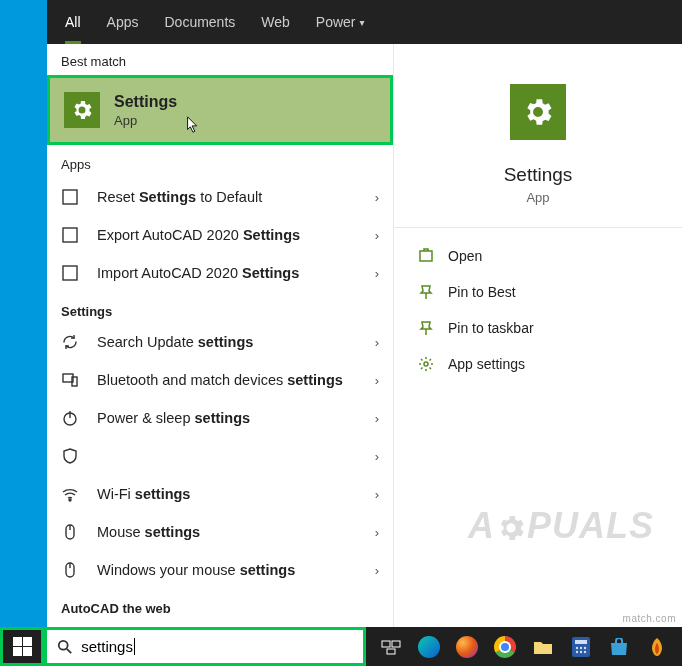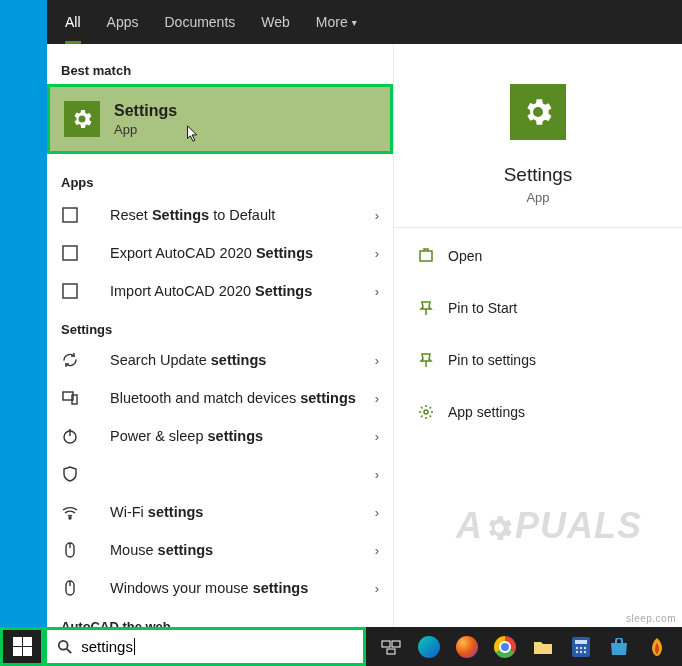--- a/index.html
+++ b/index.html
@@ -7,44 +7,44 @@
   .left-stripe { position: absolute; left: 0; top: 0; width: 47px; height: 100%; background: #0099dd; }
   .panel { position: absolute; left: 47px; top: 0; width: 635px; height: 627px; background: #fff; display: flex; flex-direction: column; border-radius: 23px; }
   .tabs { background: #222; height: 44px; display: flex; align-items: center; padding: 0 18px; gap: 26px; color: #ccc; font-size: 14px; }
   .tab { height: 44px; display: flex; align-items: center; cursor: pointer; color: #ccc; position: relative; }
   .tab.active { color: #fff; }
   .tab.active::after { content:""; position:absolute; bottom:0; left:0; right:0; height:3px; background:#5a8a22; }
   .tab .chev { margin-left:4px; font-size:10px;}
   .body { flex:1; display:flex; overflow:hidden;}
   .leftcol { width: 347px; background:#fff; border-right:1px solid #e8e8e8; overflow-y:auto; padding-bottom:6px;}
   .rightcol { flex:1; background:#fff; display:flex; flex-direction:column; align-items:stretch;}
-  .section-label { font-size:13px; font-weight:700; color:#222; padding:19px 14px 6px 14px;}
+  .section-label { font-size:13px; font-weight:400; color:#222; padding:10px 14px 6px 14px;}
   .best-row { display:flex; align-items:center; gap:14px; padding:14px 14px; background:#a9c380; margin:0 0 2px 0; border:3px solid #00c853; position:relative;}
   .best-row .icon-box { width:36px; height:36px; background:#5a8a22; display:flex; align-items:center; justify-content:center;}
   .gear-svg { width:24px; height:24px; fill:#fff;}
   .best-title { font-size:16px; font-weight:600; color:#222;}
   .best-sub { font-size:13px; color:#333; margin-top:2px;}
   .cursor { position:absolute; left:136px; top:38px; width:14px; height:18px; }
-  .list-item { display:flex; align-items:center; gap:31px; padding:10px 14px; cursor:pointer; font-size:14.5px; color:#222; position:relative;}
+  .list-item { display:flex; align-items:center; gap:18px; padding:10px 14px; cursor:pointer; font-size:14.5px; color:#222; position:relative;}
   .li-icon { width:18px; height:18px; display:flex; align-items:center; justify-content:center; color:#333; flex-shrink:0;}
   .li-icon svg { width:18px; height:18px; stroke:#333; fill:none; stroke-width:1.4;}
   .li-text b { font-weight:700;}
   .chev-right { position:absolute; right:14px; top:50%; transform:translateY(-50%); font-size:13px; color:#555;}
   .sub-label { font-size:13px; font-weight:600; color:#222; padding:12px 14px 4px 14px;}
   .web-row { display:flex; align-items:baseline; gap:6px; padding:10px 14px; font-size:14.5px;}
   .right-hero { display:flex; flex-direction:column; align-items:center; padding:40px 0 22px 0; border-bottom:1px solid #e8e8e8;}
   .hero-box { width:56px; height:56px; background:#5a8a22; display:flex; align-items:center; justify-content:center; margin-bottom:24px;}
   .hero-box svg { width:34px; height:34px; fill:#fff;}
   .hero-title { font-size:19px; color:#222; margin-bottom:4px;}
   .hero-sub { font-size:13px; color:#666;}
-  .actions { padding:14px 22px; display:flex; flex-direction:column; gap:24px;}
+  .actions { padding:14px 22px; display:flex; flex-direction:column; gap:8px;}
   .action { display:flex; align-items:center; gap:14px; padding:6px 2px; font-size:14px; color:#222; cursor:pointer;}
   .action svg { width:16px; height:16px; stroke:#5a8a22; fill:none; stroke-width:1.5;}
   .action.green svg { stroke:#5a8a22;}
-  .watermark { position:absolute; right:40px; bottom:80px; font-size:36px; font-weight:800; color:#dcdcdc; letter-spacing:1px; pointer-events:none; font-style:italic;}
+  .watermark { position:absolute; right:28px; bottom:80px; font-size:36px; font-weight:800; color:#dcdcdc; letter-spacing:1px; pointer-events:none; font-style:italic;}
   .watermark .gear { display:inline-block; width:32px; height:32px; vertical-align:middle;}
   
   .taskbar { position:absolute; left:0; bottom:0; width:100%; height:39px; background:#1f1f1f; display:flex; align-items:center;}
   .start-box { width:47px; height:39px; background:#1f1f1f; display:flex; align-items:center; justify-content:center; border:3px solid #00c853; box-sizing:border-box;}
   .winlogo { display:grid; grid-template-columns:9px 9px; grid-template-rows:9px 9px; gap:1px;}
   .winlogo div{ background:#fff;}
   .search-bar { width:343px; height:39px; background:#fff; display:flex; align-items:center; padding:0 10px; border:3px solid #00c853; box-sizing:border-box; gap:8px;}
   .search-bar svg { width:16px; height:16px; stroke:#333; fill:none; stroke-width:2;}
   .search-text { font-size:15px; color:#000; border-right:1px solid #000; padding-right:1px;}
   .task-icons { flex:1; display:flex; align-items:center; gap:4px; padding:0 8px; height:39px;}
@@ -58,21 +58,21 @@
 
 <div class="left-stripe"></div>
 
 <div class="panel">
   <div class="tabs">
     <div class="tab active">All</div>
     <div class="tab">Apps</div>
     <div class="tab">Documents</div>
     <div class="tab">Web</div>
     <div class="tab">
-        <span>More</span>
+        <span>Power</span>
         <span class="chev">▾</span>
       </div>
   </div>
 
   <div class="body">
     <div class="leftcol">
       <div class="section-label">Best match</div>
 
       <div class="best-row">
         <div class="icon-box">
@@ -214,47 +214,47 @@
               <rect x="2" y="3" width="12" height="10"></rect>
               <path d="M6 3V1h4v2"></path>
             </svg>
           <span>Open</span>
         </div>
         <div class="action">
           <svg viewBox="0 0 16 16">
               <path d="M4 2h8l-1 5 2 2H3l2-2z"></path>
               <line x1="8" y1="9" x2="8" y2="15"></line>
             </svg>
-          <span>Pin to Start</span>
+          <span>Pin to Best</span>
         </div>
         <div class="action">
           <svg viewBox="0 0 16 16">
               <path d="M4 2h8l-1 5 2 2H3l2-2z"></path>
               <line x1="8" y1="9" x2="8" y2="15"></line>
             </svg>
-          <span>Pin to settings</span>
+          <span>Pin to taskbar</span>
         </div>
         <div class="action green">
           <svg viewBox="0 0 16 16">
               <circle cx="8" cy="8" r="2"></circle>
               <path d="M8 1v2M8 13v2M1 8h2M13 8h2M3 3l1.5 1.5M11.5 11.5 13 13M13 3l-1.5 1.5M4.5 11.5 3 13"></path>
             </svg>
           <span>App settings</span>
         </div>
       </div>
       <div class="watermark">
         <span>A</span><svg class="gear" viewBox="0 0 24 24" fill="#dcdcdc">
             <path d="M19.4 13a7.5 7.5 0 0 0 .1-1 7.5 7.5 0 0 0-.1-1l2.1-1.6-2-3.5-2.5 1a7.4 7.4 0 0 0-1.7-1L15 3h-4l-.3 2.6a7.4 7.4 0 0 0-1.7 1l-2.5-1-2 3.5L6.6 11a7.5 7.5 0 0 0-.1 1 7.5 7.5 0 0 0 .1 1l-2.1 1.6 2 3.5 2.5-1a7.4 7.4 0 0 0 1.7 1L11 21h4l.3-2.6a7.4 7.4 0 0 0 1.7-1l2.5 1 2-3.5Zm-7.4 2.5A3.5 3.5 0 1 1 15.5 12 3.5 3.5 0 0 1 12 15.5Z"></path>
           </svg><span>PUALS</span>
       </div>
     </div>
   </div>
 </div>
 
-<div class="tiny-credit">sleep.com</div>
+<div class="tiny-credit">match.com</div>
 
 <div class="taskbar">
   <div class="start-box">
     <div class="winlogo">
         <div></div>
         <div></div>
         <div></div>
         <div></div>
       </div>
   </div>

